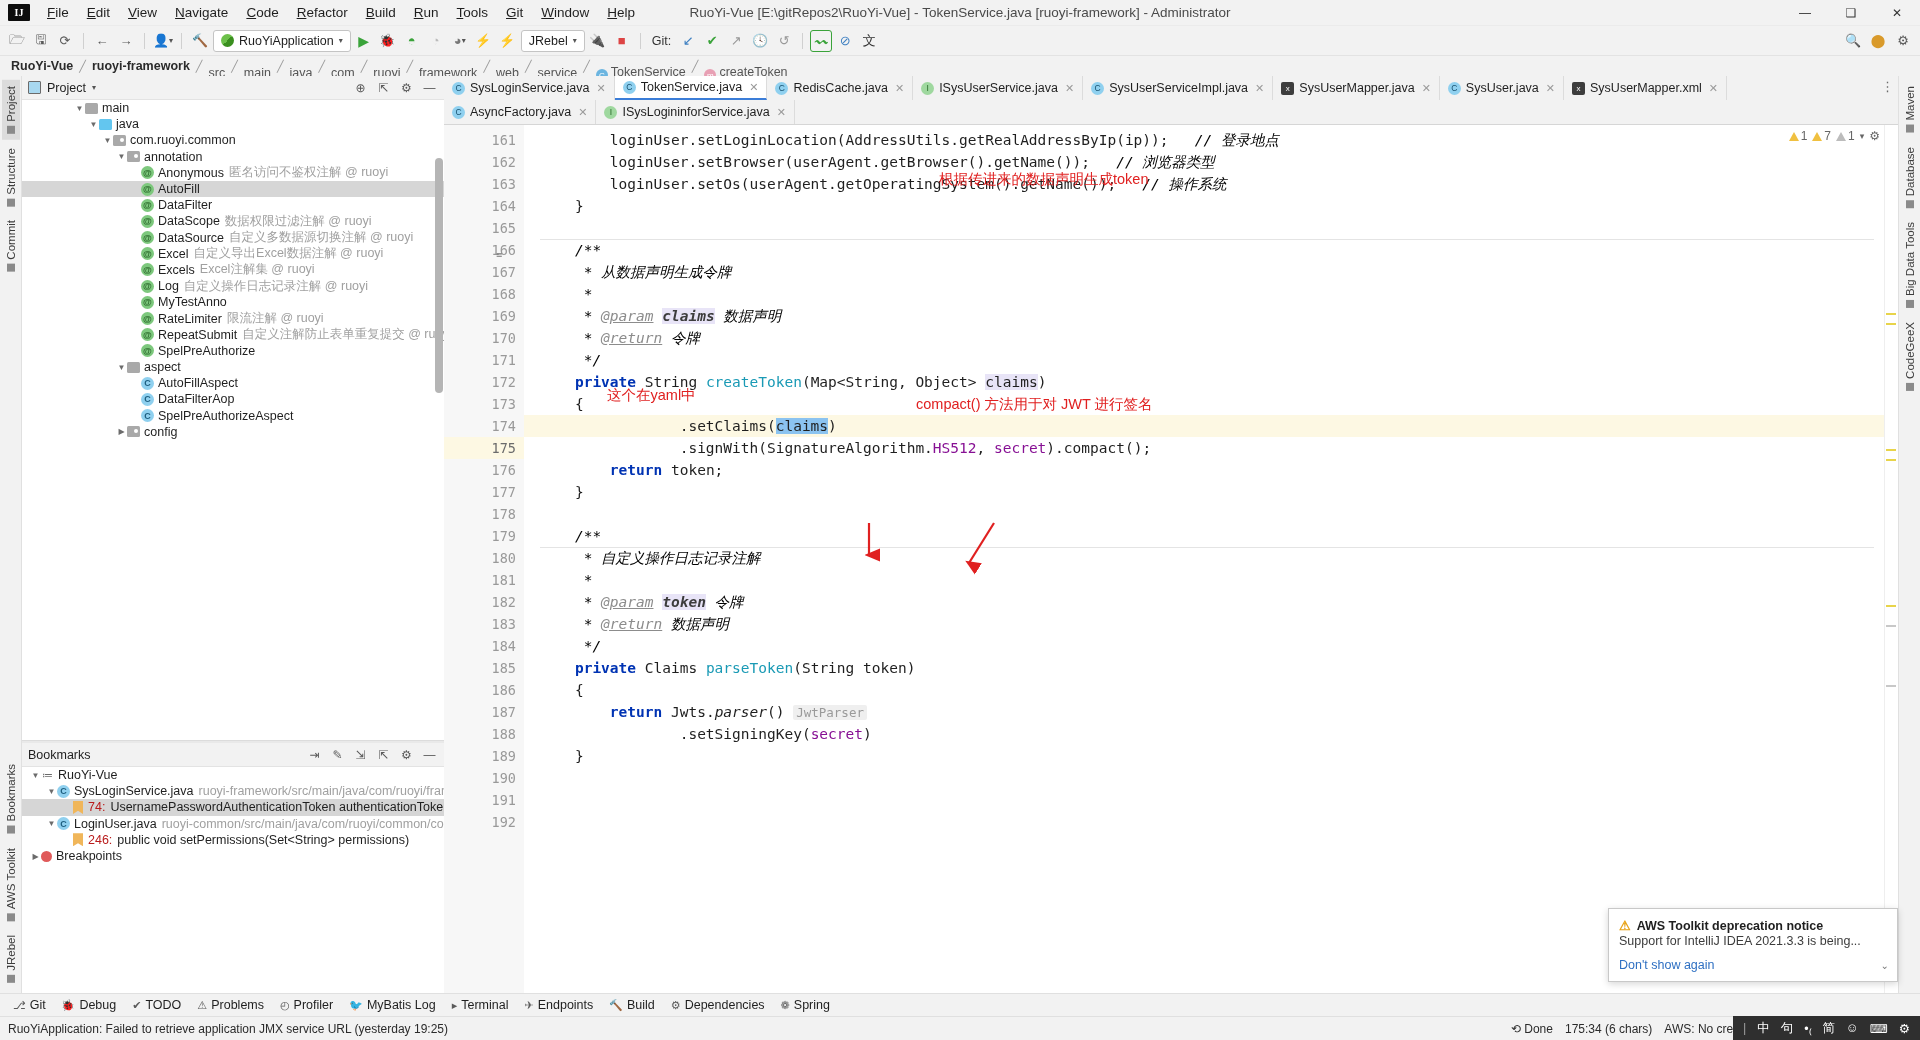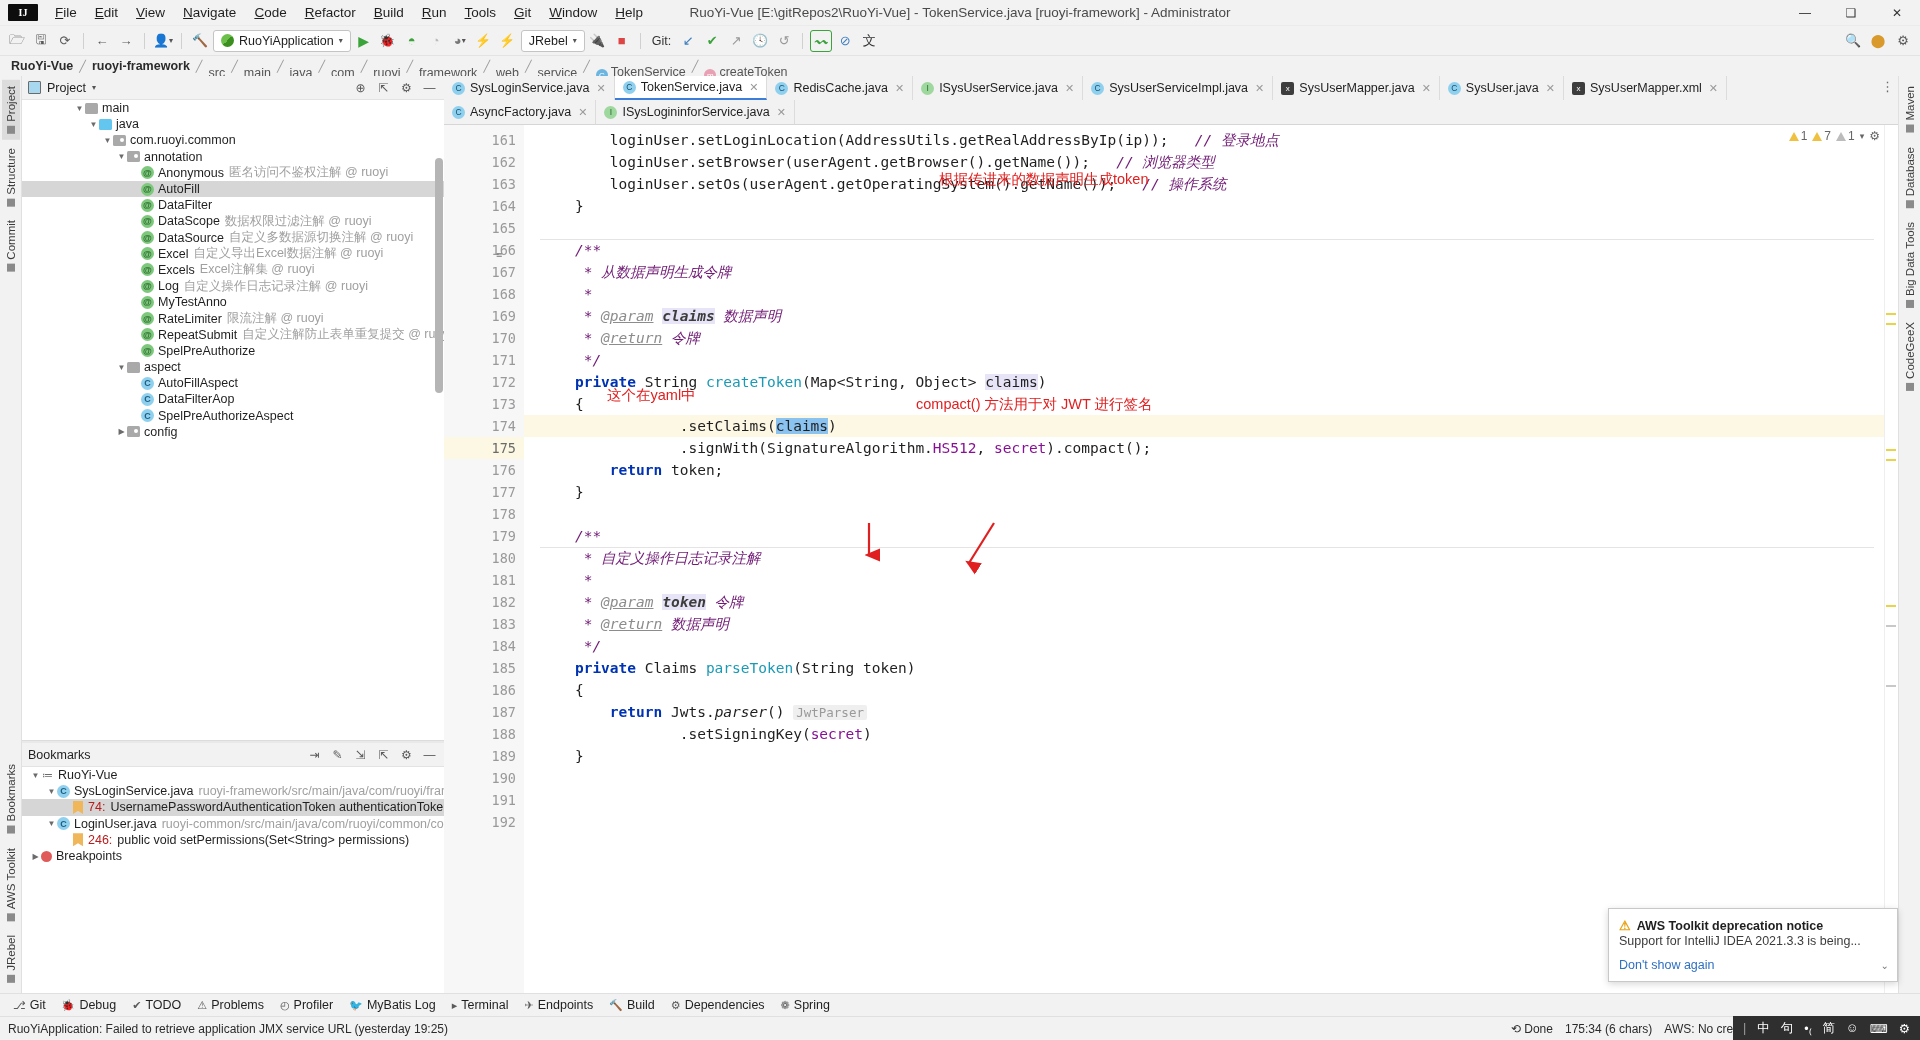--- a/index.html
+++ b/index.html
@@ -10,21 +10,21 @@
     background: #f2f2f2; overflow: hidden;
   }
   .app { width: 1920px; height: 1040px; display: flex; flex-direction: column; position: relative; }
 
   
   .titlebar {
     height: 26px; background: #f2f2f2; display: flex; align-items: center;
     border-bottom: 1px solid #ebebeb; flex: none; position: relative;
   }
   .ij-logo {
-    width: 30px; height: 17px; margin: 0 8px 0 8px; background: #0d0d0d;
+    width: 22px; height: 17px; margin: 0 8px 0 8px; background: #0d0d0d;
     color: #fff; font-size: 10px; font-weight: bold; display: flex;
     align-items: center; justify-content: center; border-radius: 1px;
     font-family: "Liberation Serif", serif;
   }
   .menu { display: flex; align-items: center; gap: 0px; }
   .menu-item {
     padding: 3px 9px; font-size: 13.5px; color: #1f1f1f; cursor: default;
     white-space: nowrap;
   }
   .menu-item u { text-decoration: underline; }
@@ -189,21 +189,21 @@
   .code {
     flex: 1; font-family: "DejaVu Sans Mono", monospace; font-size: 14.5px;
     padding-top: 4px; position: relative; color: #1f1f1f; overflow: hidden;
     background: #fff;
   }
   .cline { height: 22px; line-height: 22px; padding-left: 16px; white-space: pre; }
   .cline.cur { background: #fdf8e3; }
   .kw { color: #0033b3; font-weight: bold; }
   .cls { color: #1a9ab5; }
   .fld { color: #871094; }
-  .cm { color: #701a75; font-style: italic; }
+  .cm { color: #000000; font-style: italic; }
   .cmtag { color: #8c8c8c; font-style: italic; text-decoration: underline; }
   .cmparam { color: #3c3c3c; font-style: italic; font-weight: bold; background: #e8e4f7; }
   .ital { font-style: italic; }
   .hl-token { background: #f2e3b0; }
   .hl-sel { background: #8bc3f0; }
   .hl-ident { background: #e8e4f7; }
   .hint { color: #9a9a9a; background: #efefef; border-radius: 2px; padding: 0 3px; font-size: 12.5px; }
 
   .sep-line { position: absolute; height: 1px; background: #e4e4e4; left: 0; right: 0; }
 

